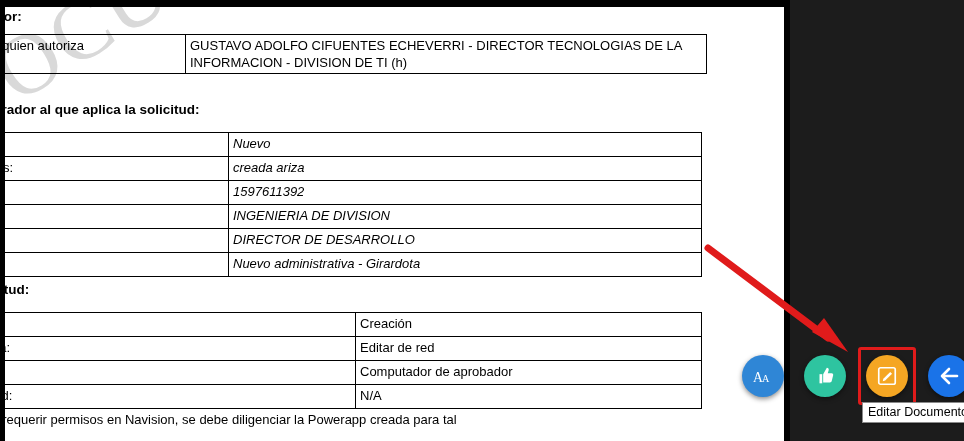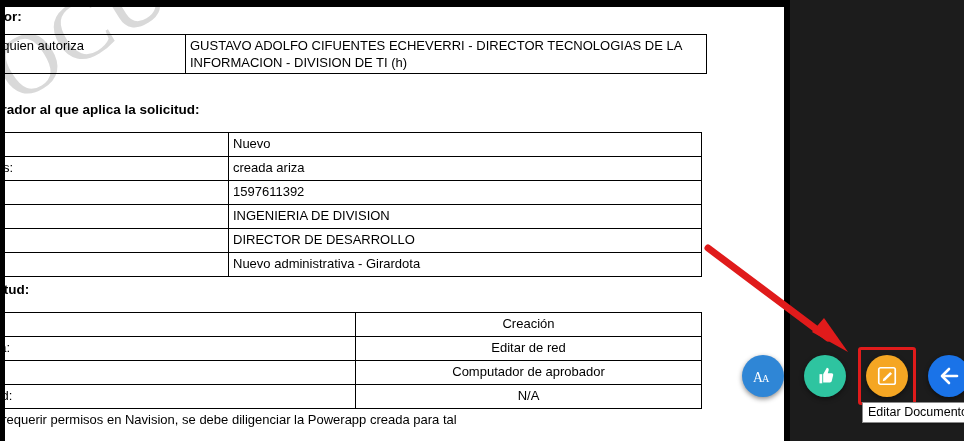--- a/index.html
+++ b/index.html
@@ -113,29 +113,29 @@
   }
   #table-approver td.label { width: 233px; }
   #table-approver td.value { width: 512px; margin-top: 6px; }
   
   #table-collaborator {
     left: -62px;
     top: 125px;
     width: 740px;
   }
   #table-collaborator td.label { width: 276px; height: 19px; }
-  #table-collaborator td.value { width: 464px; }
+  #table-collaborator td.value { width: 464px; font-style: italic; }
   
   #table-request {
     left: -62px;
     top: 305px;
     width: 740px;
   }
   #table-request td.label { width: 403px; height: 19px; }
-  #table-request td.value { width: 337px; text-align: center; }
+  #table-request td.value { width: 337px; }
 
   
   .right-panel {
     position: absolute;
     left: 790px;
     top: 0;
     width: 174px;
     height: 441px;
     background: #1c1c1c;
   }

